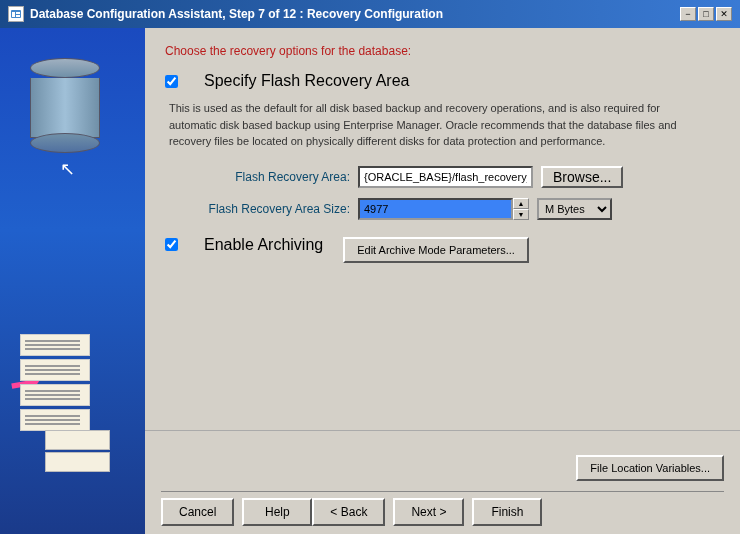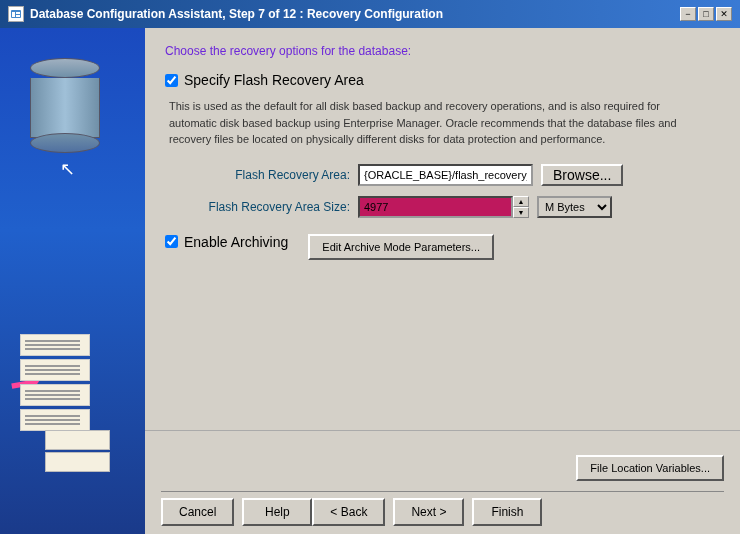--- a/index.html
+++ b/index.html
@@ -179,37 +179,38 @@
     }
 
     
     .content-area {
       flex: 1;
       padding: 16px 20px;
     }
 
     .instruction-text {
       font-size: 12px;
-      color: #6d28d9;
+      color: #b91c1c;
       margin-bottom: 14px;
     }
 
     .checkbox-row {
       display: flex;
       align-items: center;
       gap: 6px;
       margin-bottom: 10px;
     }
     .checkbox-row input[type="checkbox"] {
       width: 13px;
       height: 13px;
     }
     .checkbox-label {
-      font-size: 14px;
+      font-size: 16px;
       color: #000;
+      margin-left: 20px;
     }
 
     .description-text {
       font-size: 11px;
       color: #333;
       line-height: 1.5;
       margin-left: 4px;
       margin-bottom: 16px;
       max-width: 530px;
     }
@@ -237,21 +238,21 @@
       color: #000;
     }
     .form-input-with-spinner {
       display: flex;
       align-items: center;
     }
     .spinner-input {
       width: 155px;
       height: 22px;
       border: 2px inset #999;
-      background: #be185d;
+      background: #3b82f6;
       font-size: 11px;
       padding: 2px 4px;
       color: #000;
     }
     .spinner-buttons {
       display: flex;
       flex-direction: column;
       margin-left: 0;
     }
     .spinner-btn {

